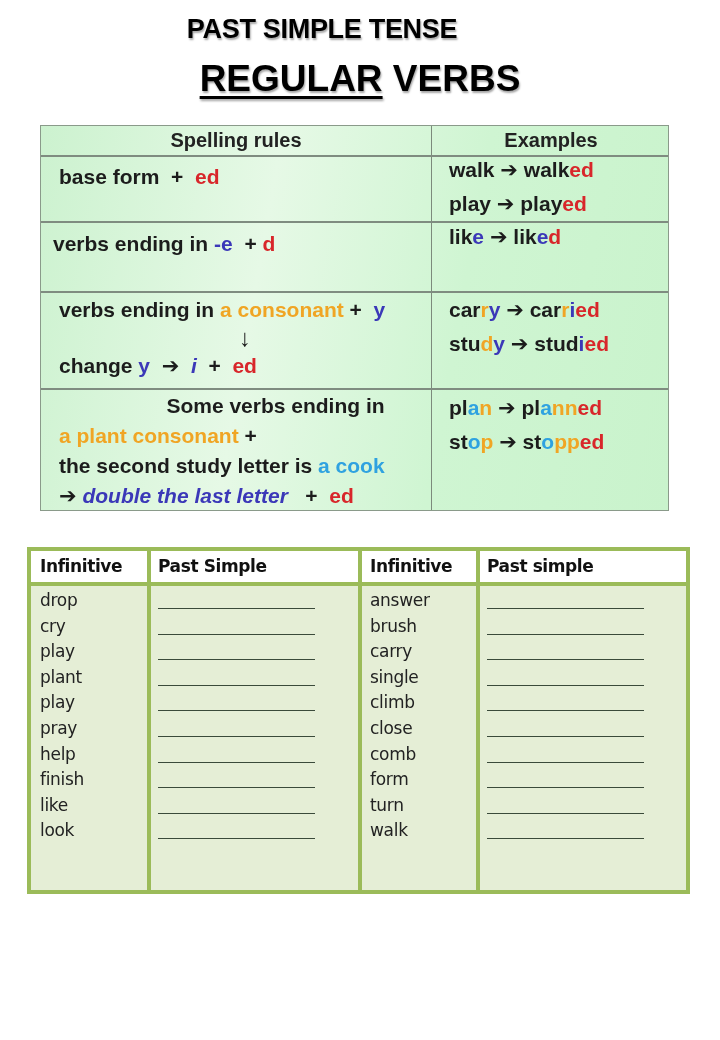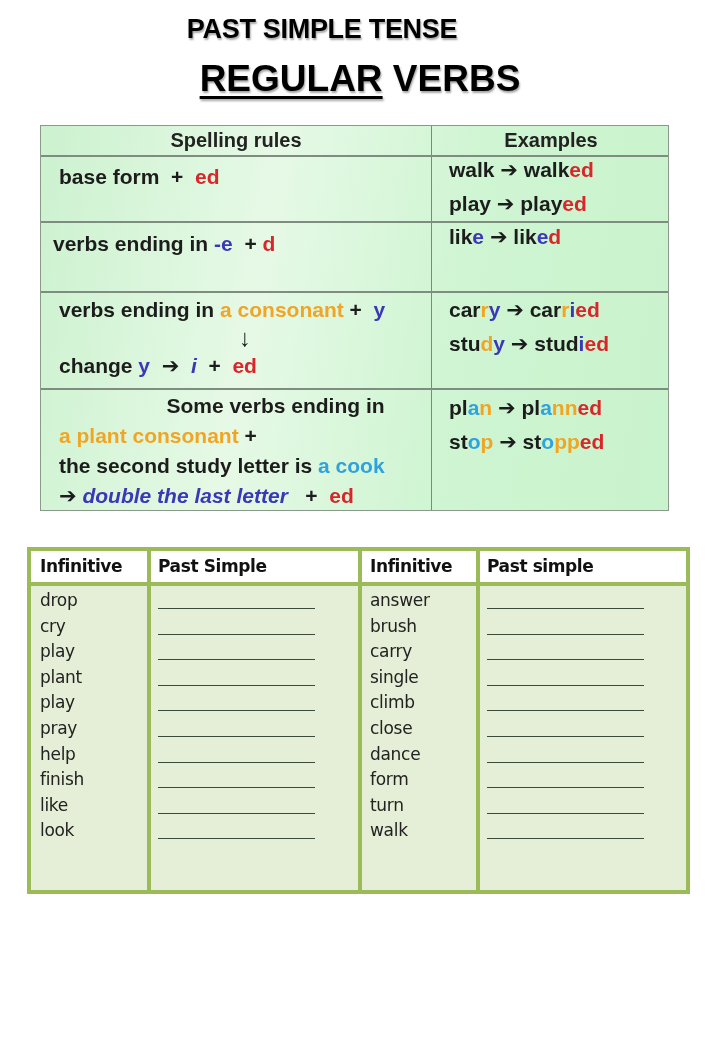--- a/index.html
+++ b/index.html
@@ -159,21 +159,21 @@
         <span></span>
       </div>
     </div>
   <div class="col" id="rightWords" style="left:339px">
       <div class="word">answer</div>
       <div class="word">brush</div>
       <div class="word">carry</div>
       <div class="word">single</div>
       <div class="word">climb</div>
       <div class="word">close</div>
-      <div class="word">dance</div>
+      <div class="word">comb</div>
       <div class="word">form</div>
       <div class="word">turn</div>
       <div class="word">walk</div>
     </div>
   <div class="col" id="rightBlanks" style="left:456px">
       <div class="blank">
         <span></span>
       </div>
       <div class="blank">
         <span></span>

